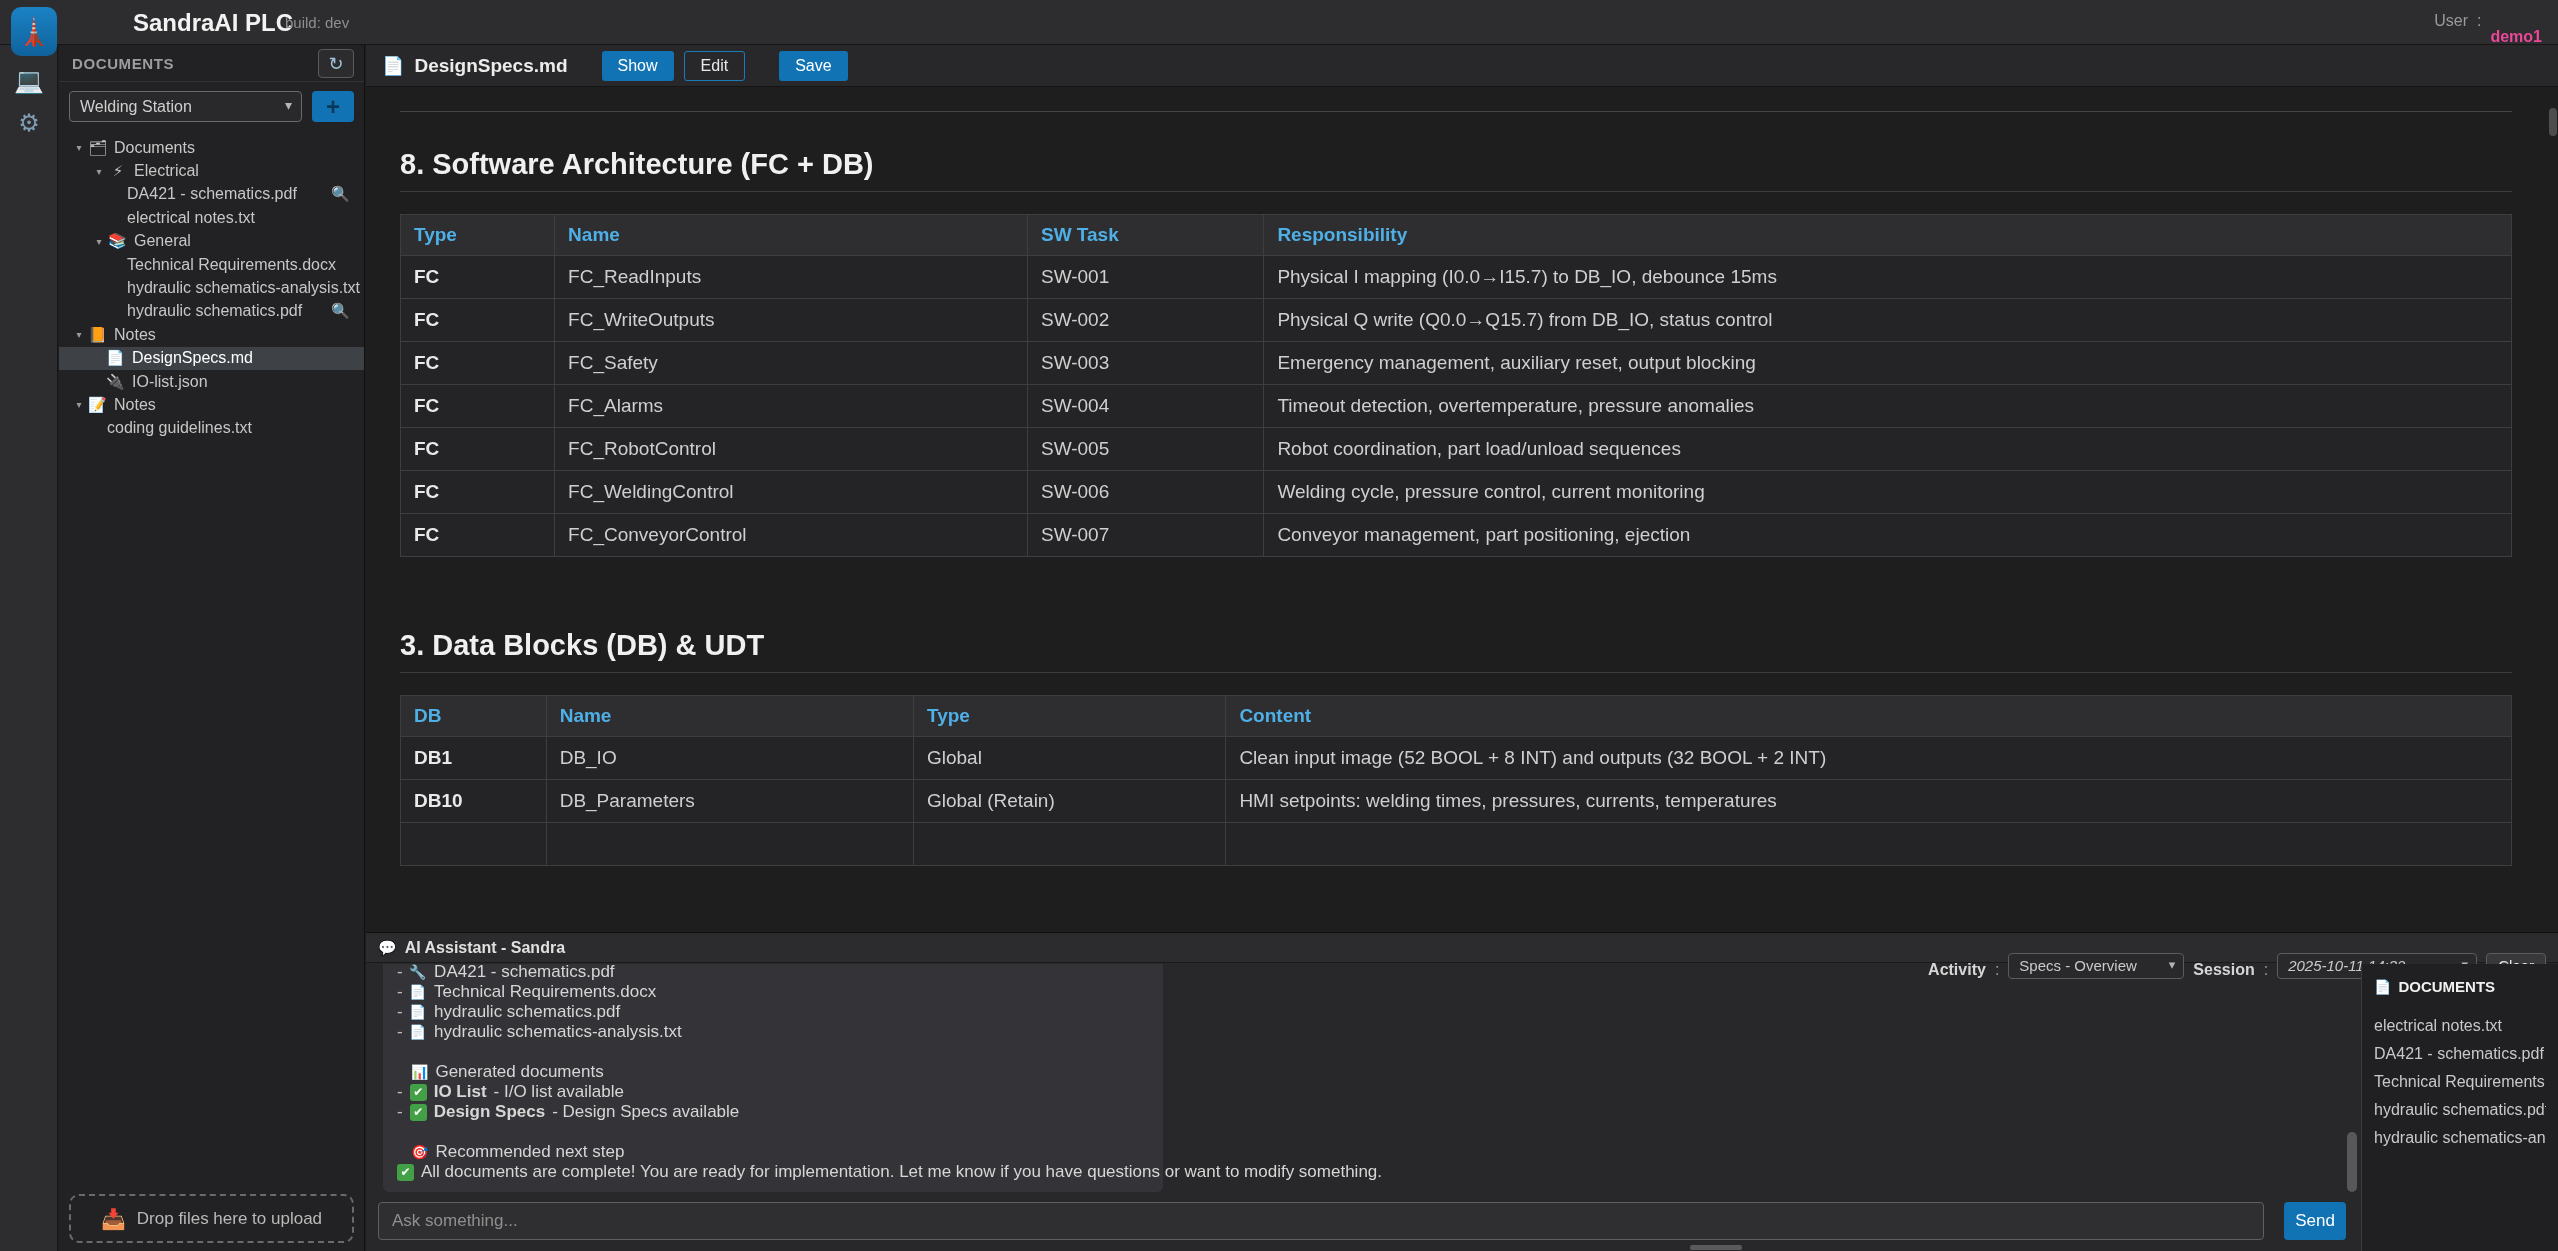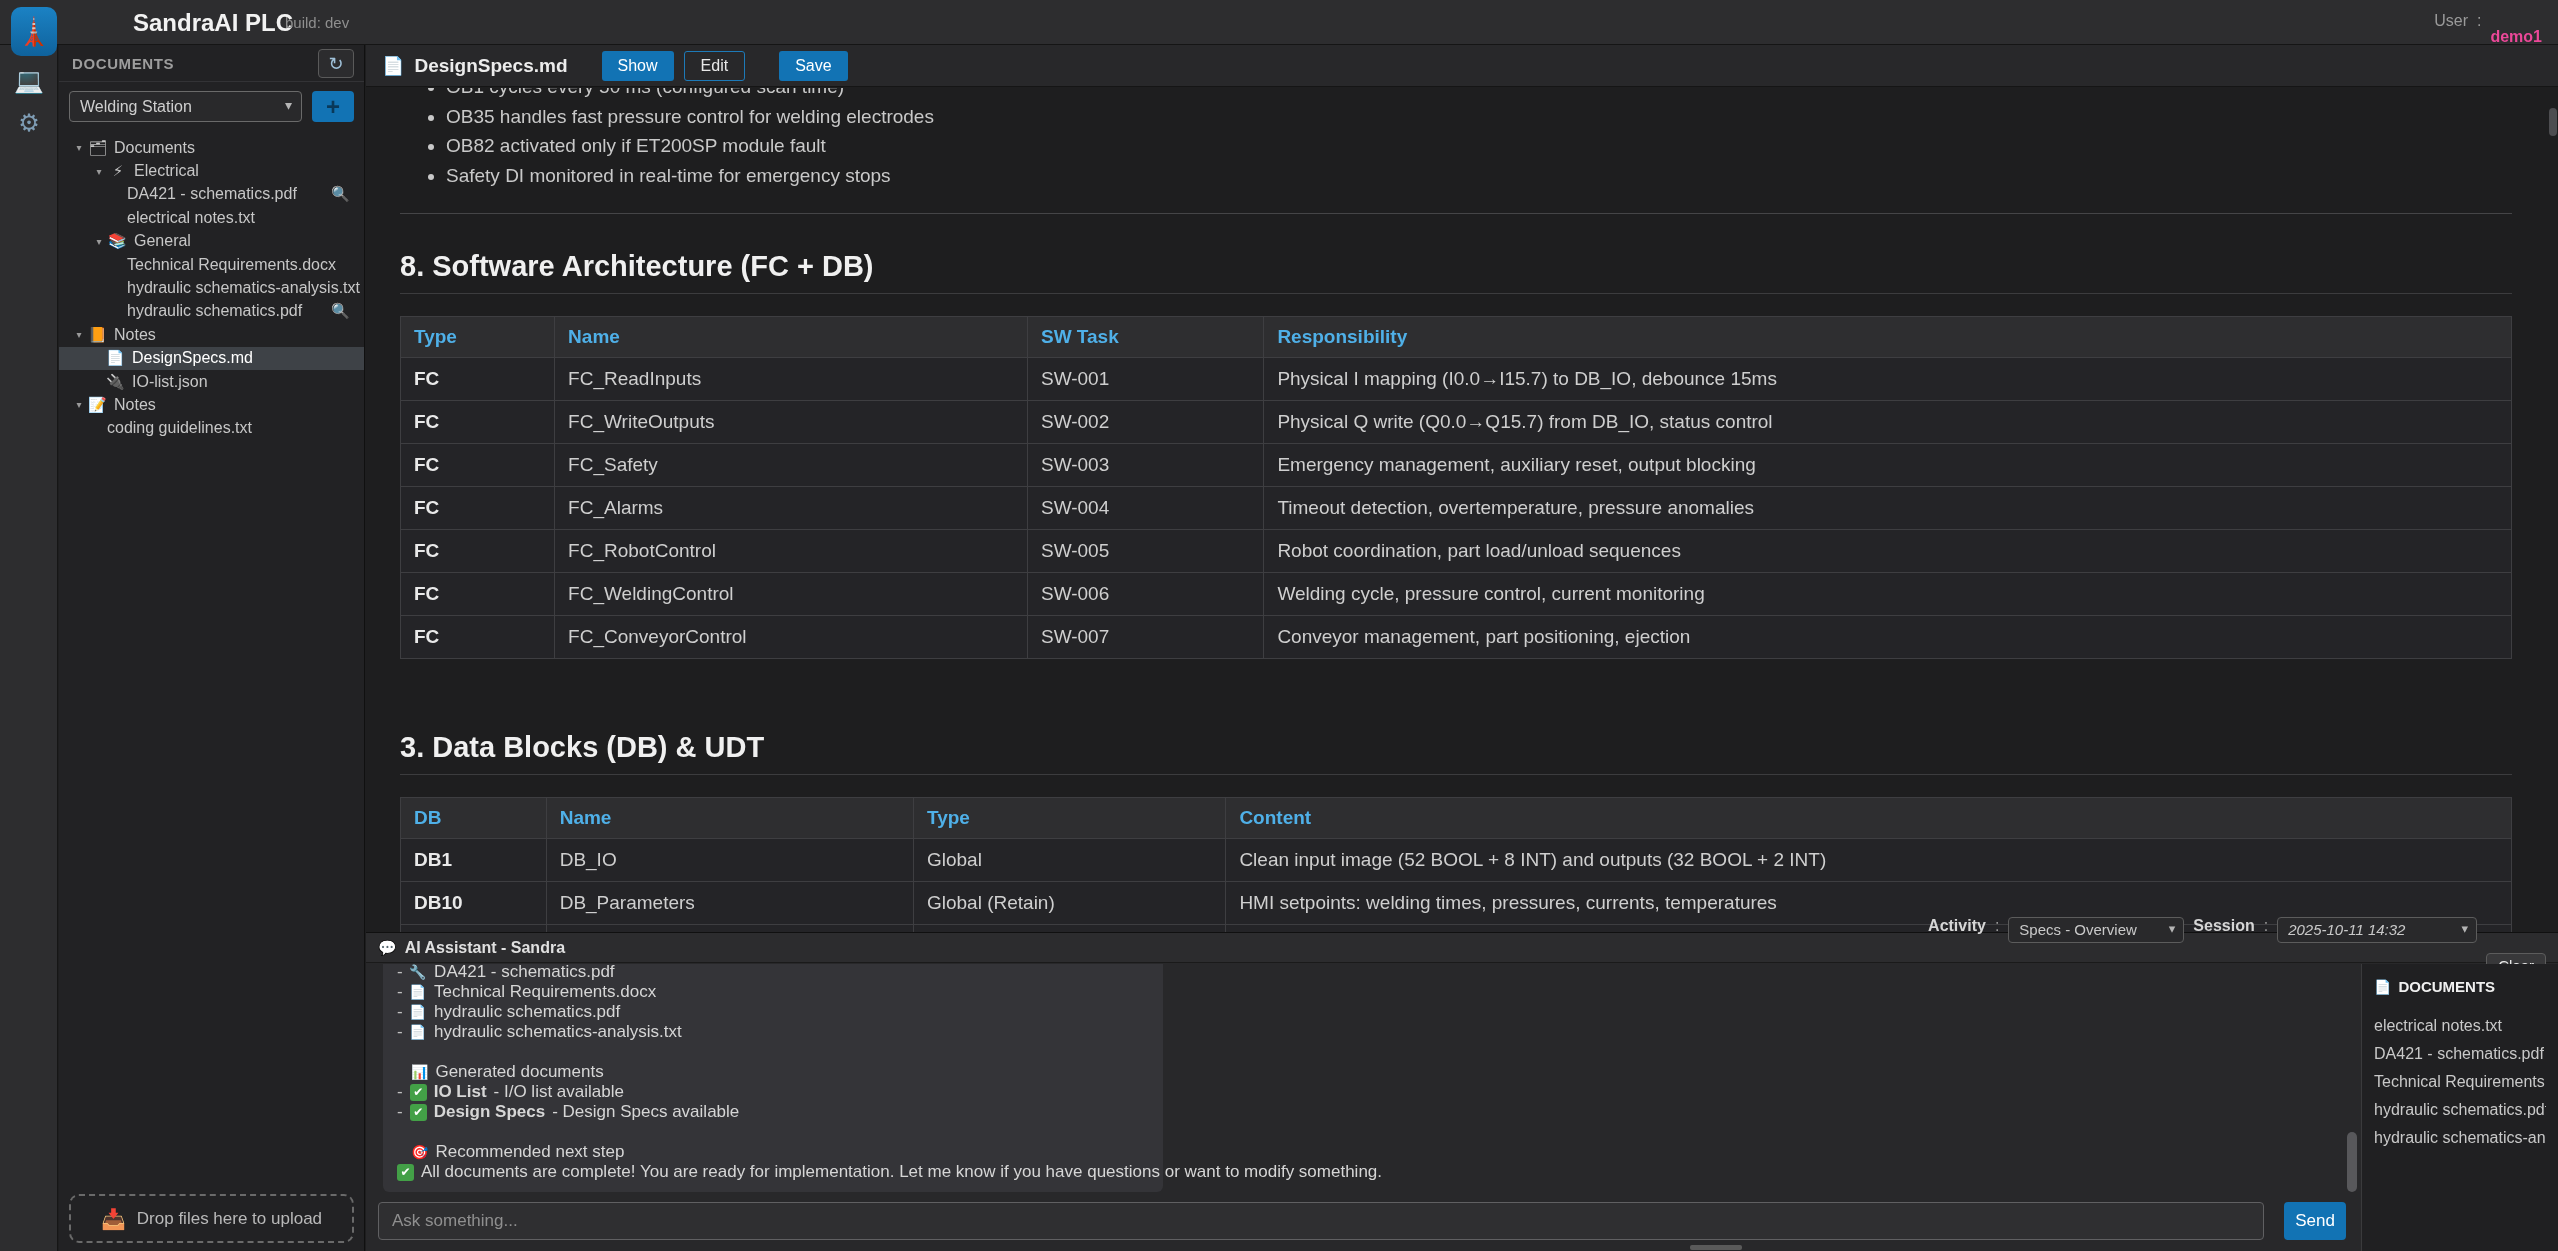--- a/index.html
+++ b/index.html
@@ -88,21 +88,21 @@
   .md-table td.col0 { font-weight:bold; color:#e9e9e9; }
   .doc-scrollbar { position:absolute; right:1px; top:63px; width:8px; height:28px; border-radius:4px; background:#4d4d50; }
 
   
   .assistant { position:absolute; left:366px; right:0; top:932px; bottom:0;
     background:#28282a; border-top:1px solid #101010; }
   .as-header { position:absolute; left:0; right:0; top:0; height:30px; background:#2c2c2e;
     border-bottom:1px solid #1a1a1a; display:flex; align-items:center; padding:0 12px; gap:8px; }
   .as-icon { font-size:15px; }
   .as-title { font-size:16px; font-weight:bold; color:#e0e0e0; }
-  .controls { margin-left:auto; display:flex; align-items:flex-start; gap:9px; font-size:16px; color:#cfcfcf; }
+  .controls { margin-left:auto; display:flex; align-items:flex-end; gap:9px; font-size:16px; color:#cfcfcf; }
   .ctrl-label { font-weight:bold; color:#d6d6d6; }
   .ctrl-sep { color:#9a9a9a; }
   .ctrl-sel-wrap { position:relative; }
   .ctrl-sel-wrap::after { content:"▾"; position:absolute; right:9px; top:4px; color:#b5b5b5; font-size:13px; pointer-events:none; }
   .ctrl-select { height:26px; background:#29292b; border:1px solid #5c5c5c; border-radius:4px;
     color:#c9c9c9; font-size:15px; padding:0 26px 0 10px; font-family:inherit; }
   .activity-select { width:176px; } .session-select { width:200px;font-style:italic; }
   .clear-btn { height:26px; padding:0 11px; background:#38383a; border:1px solid #5c5c5c; border-radius:4px;
     color:#ececec; font-size:15px; font-family:inherit;margin-top:36px; }
 
@@ -232,26 +232,20 @@
 
 <div class="main">
   <div class="doc-toolbar">
     <span class="file-icon">📄</span>
     <span class="filename">DesignSpecs.md</span>
     <button class="tb-btn tb-primary">Show</button>
     <button class="tb-btn tb-outline">Edit</button>
     <button class="tb-btn tb-primary save-btn">Save</button>
   </div>
   <div class="doc-content">
-    <ul class="bullets" id="bullets">
-        <li>OB1 cycles every 50 ms (configured scan time)</li>
-        <li>OB35 handles fast pressure control for welding electrodes</li>
-        <li>OB82 activated only if ET200SP module fault</li>
-        <li>Safety DI monitored in real-time for emergency stops</li>
-      </ul>
     <hr>
     <div id="sections">
         <div class="sec">
           <h2>8. Software Architecture (FC + DB)</h2>
           <table class="md-table">
             <colgroup>
               <col style="width: 7.3%;">
               <col style="width: 22.4%;">
               <col style="width: 11.2%;">
               <col style="width: 59.1%;">

